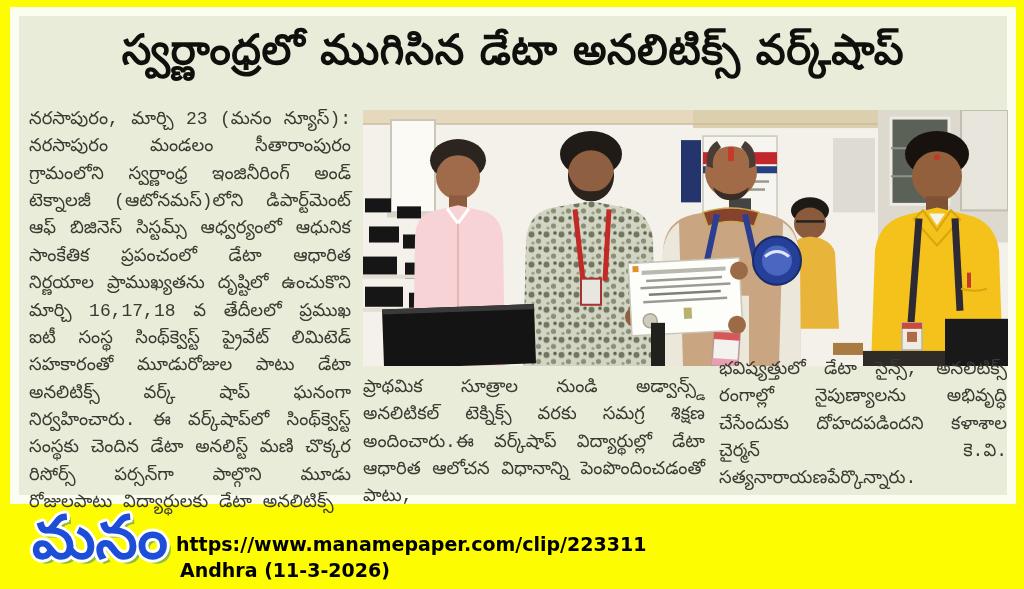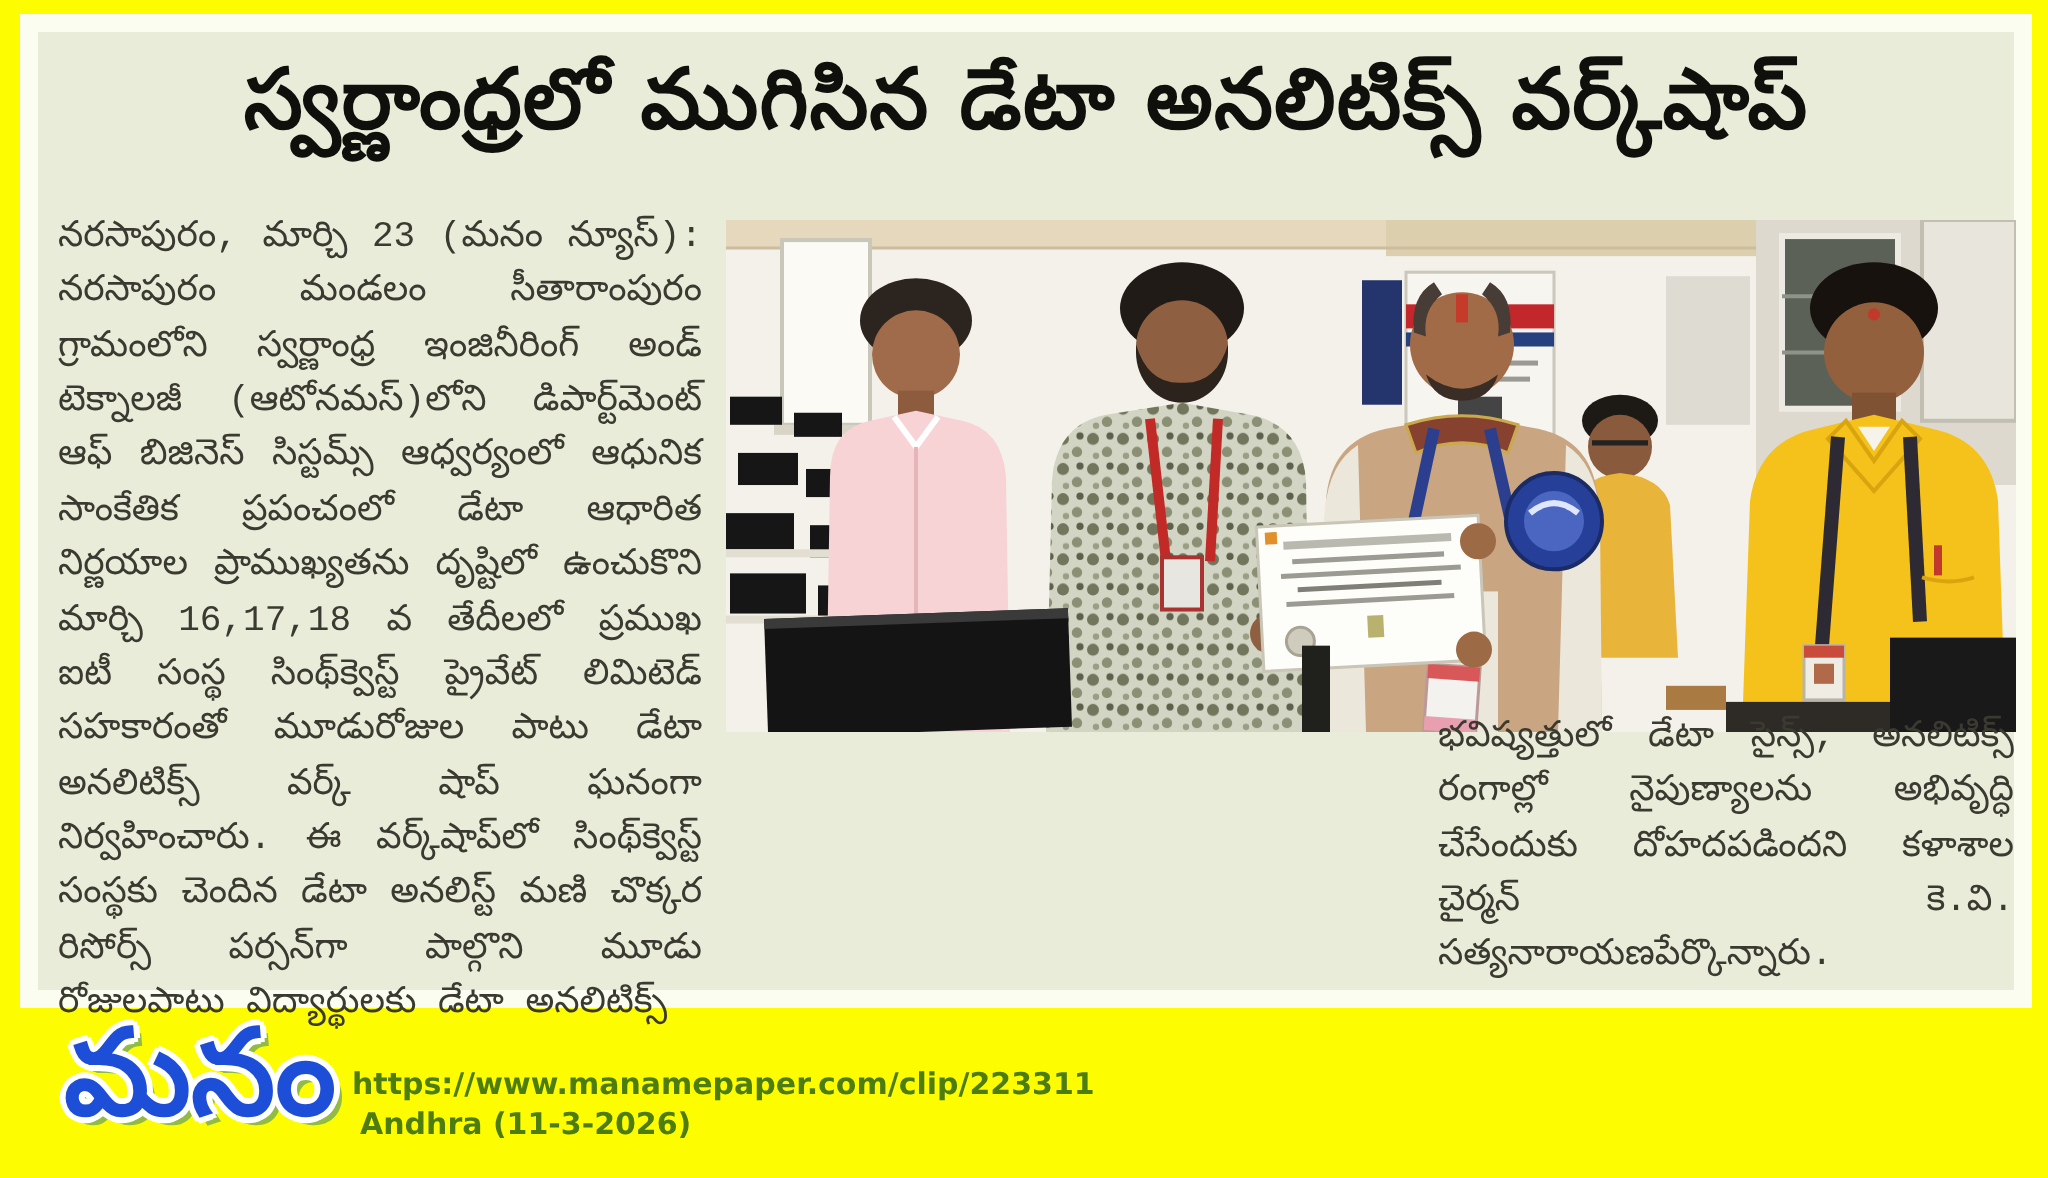--- a/index.html
+++ b/index.html
@@ -34,22 +34,22 @@
     position:absolute;left:12px;top:498px;
     font-family:"DejaVu Serif","Liberation Serif",serif;
     font-weight:bold;font-size:60px;line-height:1.3;color:#1d4ed8;
     text-shadow:
       -3px 0 0 #ffffff, 3px 0 0 #ffffff, 0 -3px 0 #ffffff, 0 3px 0 #ffffff,
       -2px -2px 0 #ffffff, 2px -2px 0 #ffffff, -2px 2px 0 #ffffff, 2px 2px 0 #ffffff,
       4px 4px 0 rgba(16,108,156,0.45);
     margin-left: 20px;
   }
   .footer-meta{
-    position:absolute;left:176px;top:532px;color:#4d7c0f;
-    font-size:15px;font-weight:bold;line-height:1.35;
+    position:absolute;left:176px;top:532px;color:#000000;
+    font-size:19px;font-weight:bold;line-height:1.35;
   }
   .footer-meta .edition{margin-left:4px;}
 </style>
 </head>
 <body>
 
 <div class="clip">
   <div class="headline">స్వర్ణాంధ్రలో ముగిసిన డేటా అనలిటిక్స్ వర్క్‌షాప్</div>
 
   <div class="body-text col-left">నరసాపురం, మార్చి 23 (మనం న్యూస్): నరసాపురం మండలం సీతారాంపురం గ్రామంలోని స్వర్ణాంధ్ర ఇంజినీరింగ్ అండ్ టెక్నాలజీ (ఆటోనమస్)లోని డిపార్ట్‌మెంట్ ఆఫ్ బిజినెస్ సిస్టమ్స్ ఆధ్వర్యంలో ఆధునిక సాంకేతిక ప్రపంచంలో డేటా ఆధారిత నిర్ణయాల ప్రాముఖ్యతను దృష్టిలో ఉంచుకొని మార్చి 16,17,18 వ తేదీలలో ప్రముఖ ఐటీ సంస్థ సింథ్‌క్వెస్ట్ ప్రైవేట్ లిమిటెడ్ సహకారంతో మూడురోజుల పాటు డేటా అనలిటిక్స్ వర్క్ షాప్ ఘనంగా నిర్వహించారు. ఈ వర్క్‌షాప్‌లో సింథ్‌క్వెస్ట్ సంస్థకు చెందిన డేటా అనలిస్ట్ మణి చొక్కర రిసోర్స్ పర్సన్‌గా పాల్గొని మూడు రోజులపాటు విద్యార్థులకు డేటా అనలిటిక్స్</div>
@@ -201,20 +201,21 @@
 
       <g>
         <rect x="470" y="232" width="30" height="12" fill="#a97b43"></rect>
         <rect x="500" y="240" width="145" height="15" fill="#2e2b26"></rect>
         <rect x="582" y="208" width="63" height="47" fill="#191919"></rect>
       </g>
       <rect x="288" y="212" width="14" height="43" fill="#20201c"></rect>
     </svg>
   </div>
 
+  <div class="body-text cap-mid">ప్రాథమిక సూత్రాల నుండి అడ్వాన్స్డ్ అనలిటికల్ టెక్నిక్స్ వరకు సమగ్ర శిక్షణ అందించారు.ఈ వర్క్‌షాప్ విద్యార్థుల్లో డేటా ఆధారిత ఆలోచన విధానాన్ని పెంపొందించడంతో పాటు,</div>
   <div class="body-text cap-right">భవిష్యత్తులో డేటా సైన్స్, అనలిటిక్స్ రంగాల్లో నైపుణ్యాలను అభివృద్ధి చేసేందుకు దోహదపడిందని కళాశాల చైర్మన్ కె.వి. సత్యనారాయణపేర్కొన్నారు.</div>
 </div>
 
 <div class="footer-logo">మనం</div>
 <div class="footer-meta">
   <div>https://www.manamepaper.com/clip/223311</div>
   <div class="edition">Andhra (11-3-2026)</div>
 </div>
 
 </body></html>

